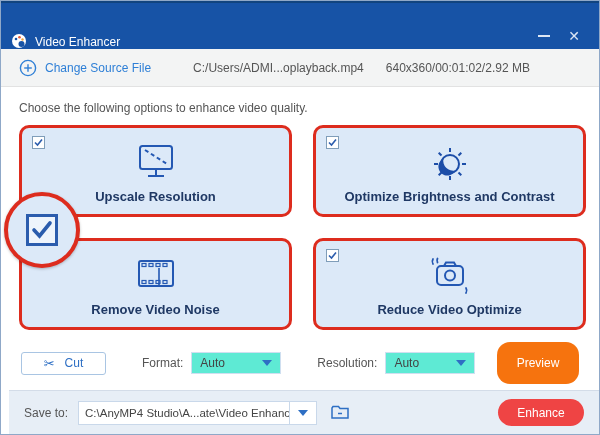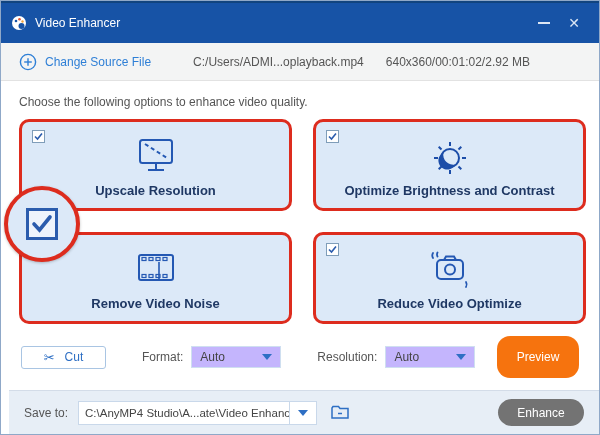--- a/index.html
+++ b/index.html
@@ -1,21 +1,21 @@
 <!DOCTYPE html>
 <html><head>
 <meta charset="utf-8">
 <style>
   * { margin:0; padding:0; box-sizing:border-box; }
   html,body { width:600px; height:435px; }
   body { font-family:"Liberation Sans","DejaVu Sans",sans-serif; font-size:12px; background:#fff; }
   .window { position:relative; width:600px; height:435px; border:1px solid #8fa8c8; background:#fff; overflow:hidden; display:flex; flex-direction:column; }
 
   
-  .titlebar { height:42px; background:#1753a6; display:flex; align-items:center; padding:0 10px; flex-shrink:0; border-top:2px solid #11447f; }
+  .titlebar { height:48px; background:#1753a6; display:flex; align-items:flex-end; padding:0 10px; flex-shrink:0; border-top:2px solid #11447f; }
   .titlebar .app-icon { width:16px; height:16px; margin-right:8px; }
   .titlebar .title { color:#fff; font-size:12px; }
   .titlebar .spacer { flex:1; }
   .win-btn { width:30px; height:26px; display:flex; align-items:center; justify-content:center; color:#dce6f4; font-size:14px; cursor:default; }
   .win-btn.min span { display:block; width:12px; height:2px; background:#dce6f4; }
 
   
   .header { height:38px; background:#f3f4f4; border-bottom:1px solid #e2e2e2; display:flex; align-items:center; padding:0 10px; flex-shrink:0; }
   .change-source { display:flex; align-items:center; margin-left:8px; color:#2e7fd6; }
   .change-source .plus-icon { margin-right:8px; display:flex; }
@@ -34,33 +34,33 @@
 
   
   .zoom-circle { position:absolute; left:3px; top:105px; width:76px; height:76px; border-radius:50%; background:#dce9f8; border:4px solid #dd2c1e; display:flex; align-items:center; justify-content:center; z-index:5; box-shadow:0 1px 3px rgba(0,0,0,0.25); }
   .zoom-circle .big-cbx { width:32px; height:32px; background:#eef4fc; border:3px solid #2b5cad; display:flex; align-items:center; justify-content:center; }
 
   
   .toolbar { display:flex; align-items:center; margin-top:20px; padding:0 2px; height:26px; }
   .cut-btn { width:85px; height:23px; border:1px solid #a9c5e3; border-radius:3px; background:#fff; color:#2e6fc4; display:flex; align-items:center; justify-content:center; gap:10px; font-size:12px; }
   .cut-btn .scissors { font-size:13px; }
   .field-label { color:#555; margin-left:36px; margin-right:8px; }
-  .dropdown { width:90px; height:22px; background:#c4b5fd; border:1px solid #cfdff0; display:flex; align-items:center; padding:0 8px; color:#444; }
+  .dropdown { width:90px; height:22px; background:#5eead4; border:1px solid #cfdff0; display:flex; align-items:center; padding:0 8px; color:#444; }
   .dropdown .dd-arrow { margin-left:auto; width:0; height:0; border-left:5px solid transparent; border-right:5px solid transparent; border-top:6px solid #2e6fc4; }
   .pill-btn { margin-left:auto; width:82px; height:42px; border-radius:13px; background:#f6730e; color:#fff; border:none; display:flex; align-items:center; justify-content:center; font-size:12px; }
 
   
   .footer { height:44px; background:#e7eef6; border-top:1px solid #d3dce8; display:flex; align-items:center; padding:4px 15px; flex-shrink:0;margin-left:8px; }
   .save-label { color:#555; margin-right:10px; }
   .save-group { display:flex; height:24px; }
   .save-input { width:212px; height:24px; background:#fff; border:1px solid #c9d8ea; padding:0 6px; font-size:11.5px; color:#444; display:flex; align-items:center; white-space:nowrap; overflow:hidden; }
   .save-dd { width:27px; height:24px; background:#fff; border:1px solid #c9d8ea; border-left:none; display:flex; align-items:center; justify-content:center; }
   .save-dd .dd-arrow { width:0; height:0; border-left:5px solid transparent; border-right:5px solid transparent; border-top:6px solid #2e6fc4; }
   .browse-btn { width:27px; height:24px; margin-left:9px; background:transparent; border:1px solid transparent; display:flex; align-items:center; justify-content:center; }
-  .enhance-btn { margin-left:auto; width:86px; height:27px; border-radius:14px; background:#737373; color:#fff; border:none; display:flex; align-items:center; justify-content:center; font-size:12px; }
+  .enhance-btn { margin-left:auto; width:86px; height:27px; border-radius:14px; background:#ef4444; color:#fff; border:none; display:flex; align-items:center; justify-content:center; font-size:12px; }
 </style>
 </head>
 <body>
 
 <div class="window">
 
   <div class="titlebar">
     <svg class="app-icon" viewBox="0 0 16 16">
       <circle cx="8" cy="8" r="7" fill="#ffffff"></circle>
       <circle cx="10.5" cy="11" r="3" fill="#1753a6"></circle>

